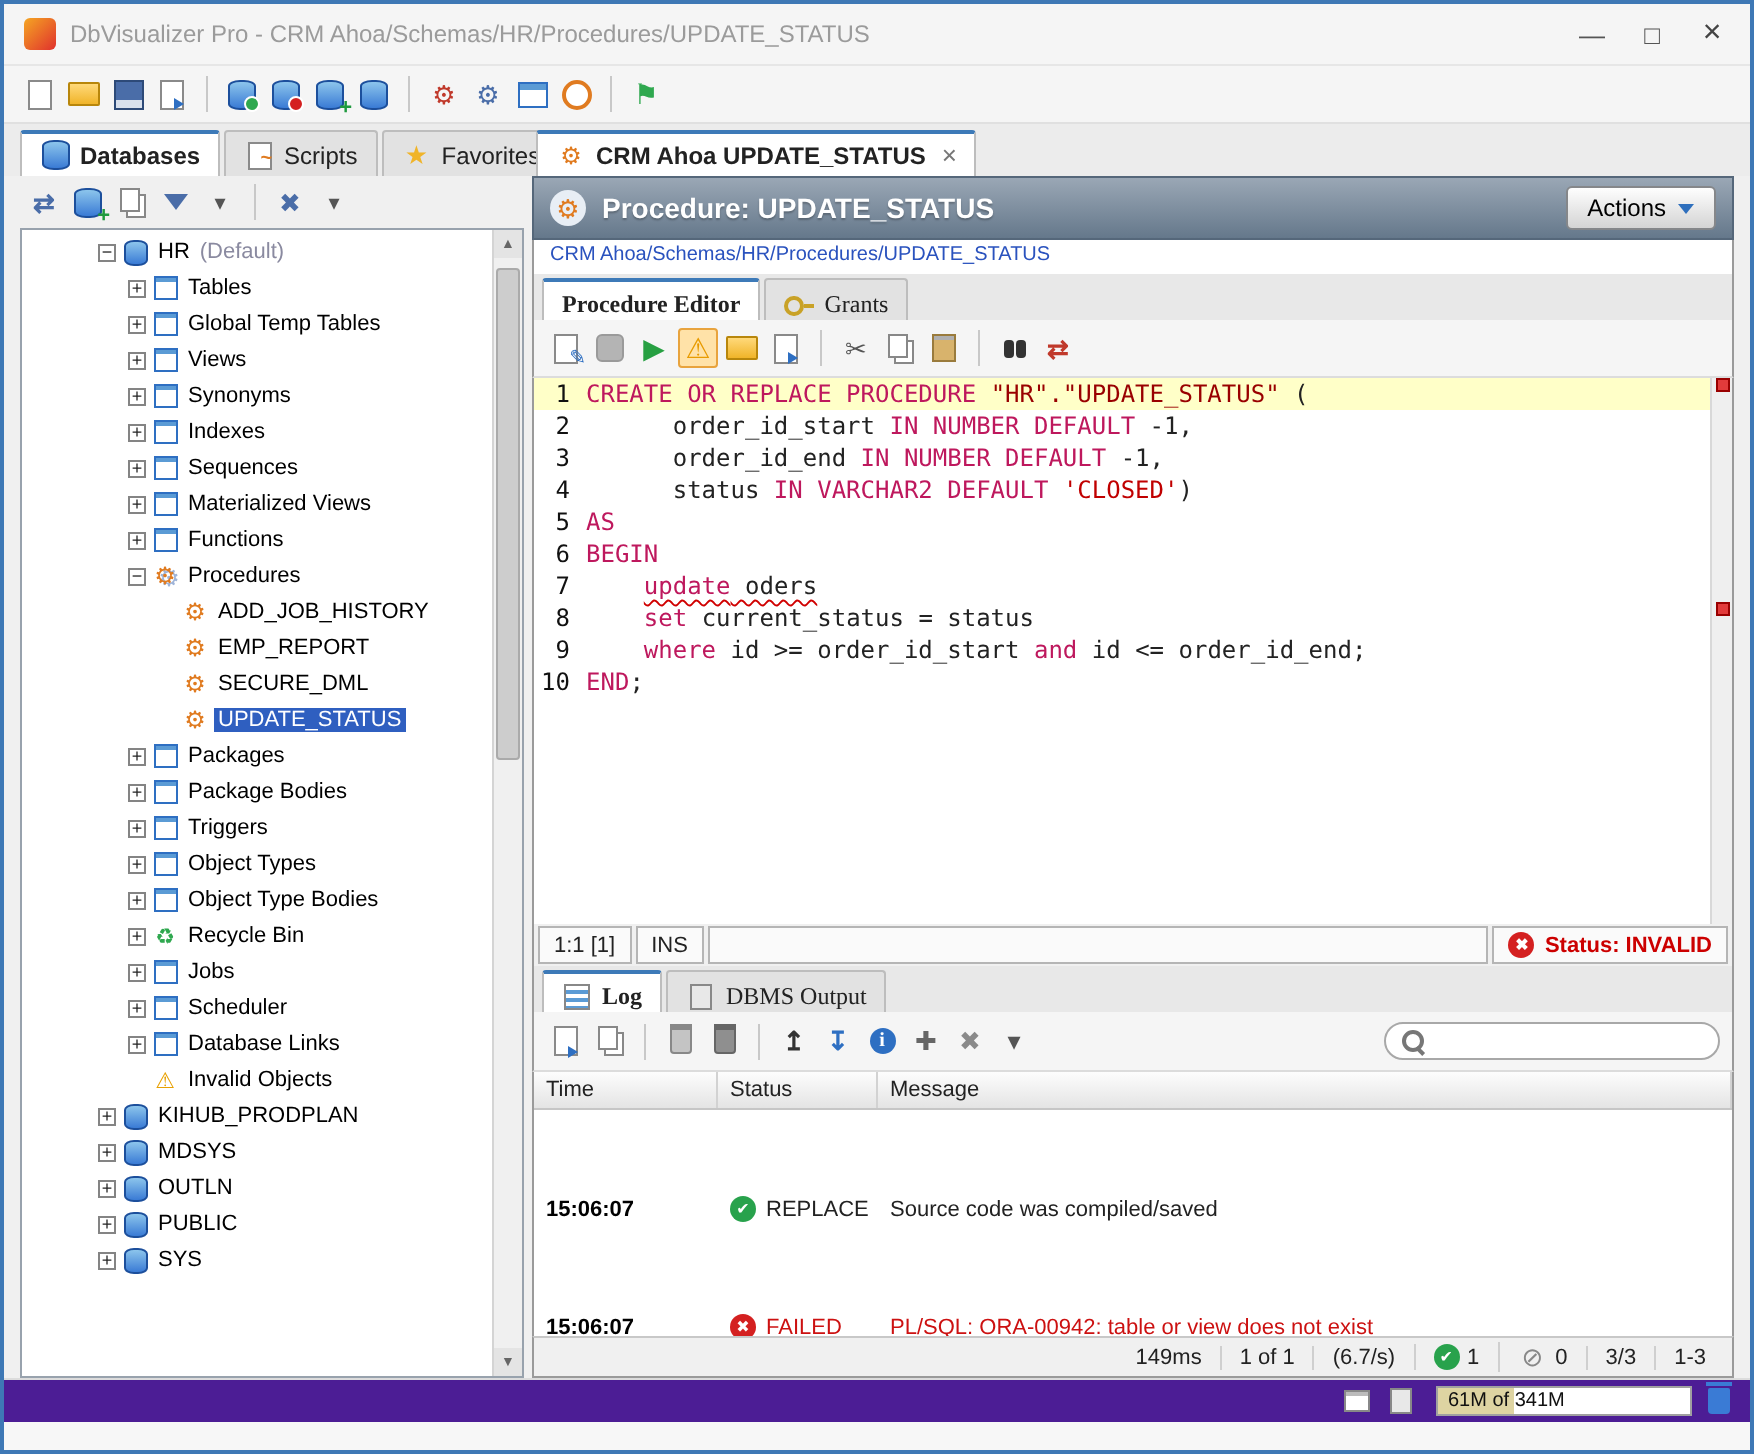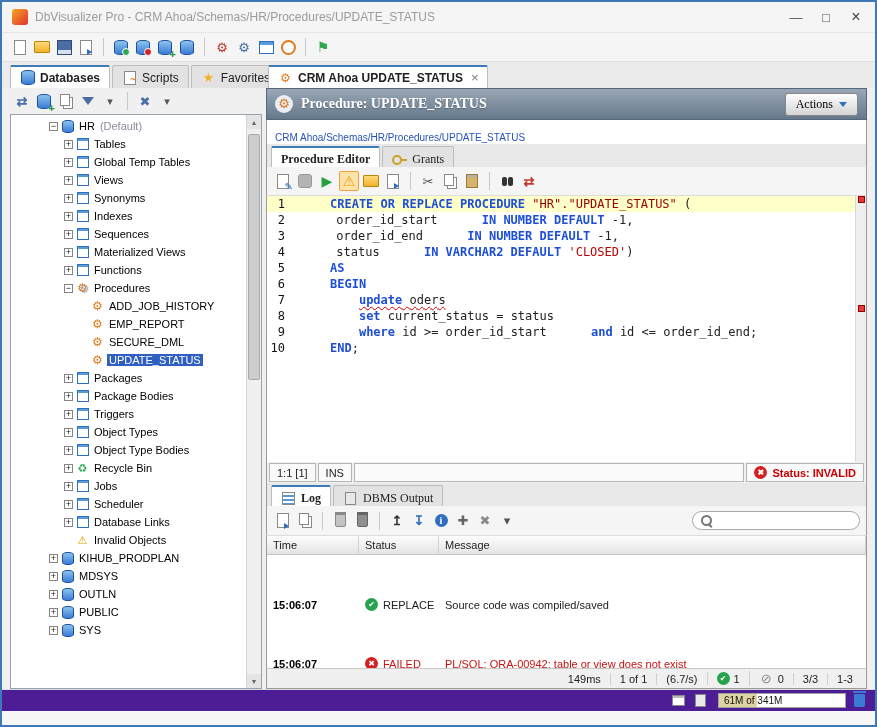--- a/index.html
+++ b/index.html
@@ -113,38 +113,38 @@
   .trow.sel .tlabel { background:#2f5fc0; color:#fff; }
   .tsuffix { color:#8a8aa0; }
 
   .vscroll { width:15px; flex:0 0 15px; background:#f0f0f0; border-left:1px solid #d4d4d4; display:flex; flex-direction:column; align-items:center; }
   .sarrow { font-size:7px; color:#666; height:14px; display:flex; align-items:center; justify-content:center; width:100%; background:#e4e4e4; }
   .strack { flex:1; width:100%; position:relative; }
   .sthumb { position:absolute; left:1px; right:1px; top:1%; height:45%; background:#cdcdcd; border:1px solid #aaa; border-radius:2px; }
 
   
   .right-panel { flex:1; min-width:0; display:flex; flex-direction:column; min-height:0; }
-  .proc-header { height:32px; flex:0 0 32px; display:flex; align-items:center; gap:8px; padding:0 8px; background:linear-gradient(#9aa7b5,#65788b); border:1px solid #55677a;font-family:Liberation Serif, serif; }
+  .proc-header { height:32px; flex:0 0 32px; display:flex; align-items:center; gap:8px; padding:0 8px; background:linear-gradient(#9aa7b5,#65788b); border:1px solid #55677a; }
   .proc-icon { width:18px; height:18px; border-radius:50%; background:#e8eef5; display:flex; align-items:center; justify-content:center; flex:0 0 18px; }
   .proc-icon::before { content:"⚙"; color:#e07b20; font-size:13px; }
   .proc-title { color:#fff; font-weight:bold; font-size:14px; text-shadow:0 1px 1px rgba(0,0,0,0.25); white-space:nowrap; }
   .actions-btn { margin-left:auto; display:flex; align-items:center; gap:6px; background:linear-gradient(#fefefe,#d4d4d4); border:1px solid #85878a; border-radius:3px; padding:3px 10px; font-size:12px; font-family:inherit; }
   .caret-down { width:0; height:0; border-left:4px solid transparent; border-right:4px solid transparent; border-top:5px solid #2e6fbd; }
-  .breadcrumb { height:17px; flex:0 0 17px; background:#fff; color:#2a52be; font-size:10px; padding:12px 8px; border-left:1px solid #9a9a9a; border-right:1px solid #9a9a9a; white-space:nowrap; }
+  .breadcrumb { height:17px; flex:0 0 17px; background:#fff; color:#2a52be; font-size:10px; padding:2px 8px; border-left:1px solid #9a9a9a; border-right:1px solid #9a9a9a; white-space:nowrap; }
   .proc-tabs, .log-tabs { height:23px; flex:0 0 23px; background:#e8e8e8; display:flex; align-items:flex-end; gap:2px; padding-left:4px; border-left:1px solid #9a9a9a; border-right:1px solid #9a9a9a; }
   .proc-tabs .tab, .log-tabs .tab { height:21px; padding:0 9px;font-family:Liberation Serif, serif; }
   .editor-toolbar { height:29px; flex:0 0 29px; display:flex; align-items:center; gap:2px; padding:0 6px; background:#f5f5f5; border-left:1px solid #9a9a9a; border-right:1px solid #9a9a9a; border-bottom:1px solid #dcdcdc; }
 
   .editor-wrap { flex:1; min-height:0; display:flex; background:#fff; border-left:1px solid #9a9a9a; border-right:1px solid #9a9a9a; font-family:"DejaVu Sans Mono", monospace; font-size:12px; }
   .code-lines { flex:1; min-width:0; overflow:hidden; }
   .cline { display:flex; height:16px; line-height:16px; white-space:pre; }
   .cline.hl { background:#ffffc8; }
   .gut { width:26px; flex:0 0 26px; text-align:right; padding-right:8px; color:#111; }
   .ccode { flex:1; }
-  .kw { color:#1d4ed8; font-weight:bold;margin-left:37px; }
+  .kw { color:#be185d; font-weight:normal; }
   .qid { color:#990000; }
   .str { color:#c00000; }
   .err { text-decoration:underline wavy #d00000 1px; text-underline-offset:2px; }
   .error-stripe { width:11px; flex:0 0 11px; background:#efefef; border-left:1px solid #d8d8d8; position:relative; }
   .emark { position:absolute; left:2px; width:7px; height:7px; background:#e23b3b; border:1px solid #990000; }
 
   .editor-status { height:21px; flex:0 0 21px; display:flex; gap:2px; padding:1px 2px; background:#f0f0f0; border-left:1px solid #9a9a9a; border-right:1px solid #9a9a9a; font-size:11px; }
   .estat-cell { border:1px solid #b5b5b5; background:#fafafa; padding:0 7px; display:flex; align-items:center; gap:5px; white-space:nowrap; }
   .estat-cell.spacer { flex:1; }
   .estat-cell.status-invalid { color:#cc0000; font-weight:bold; }

